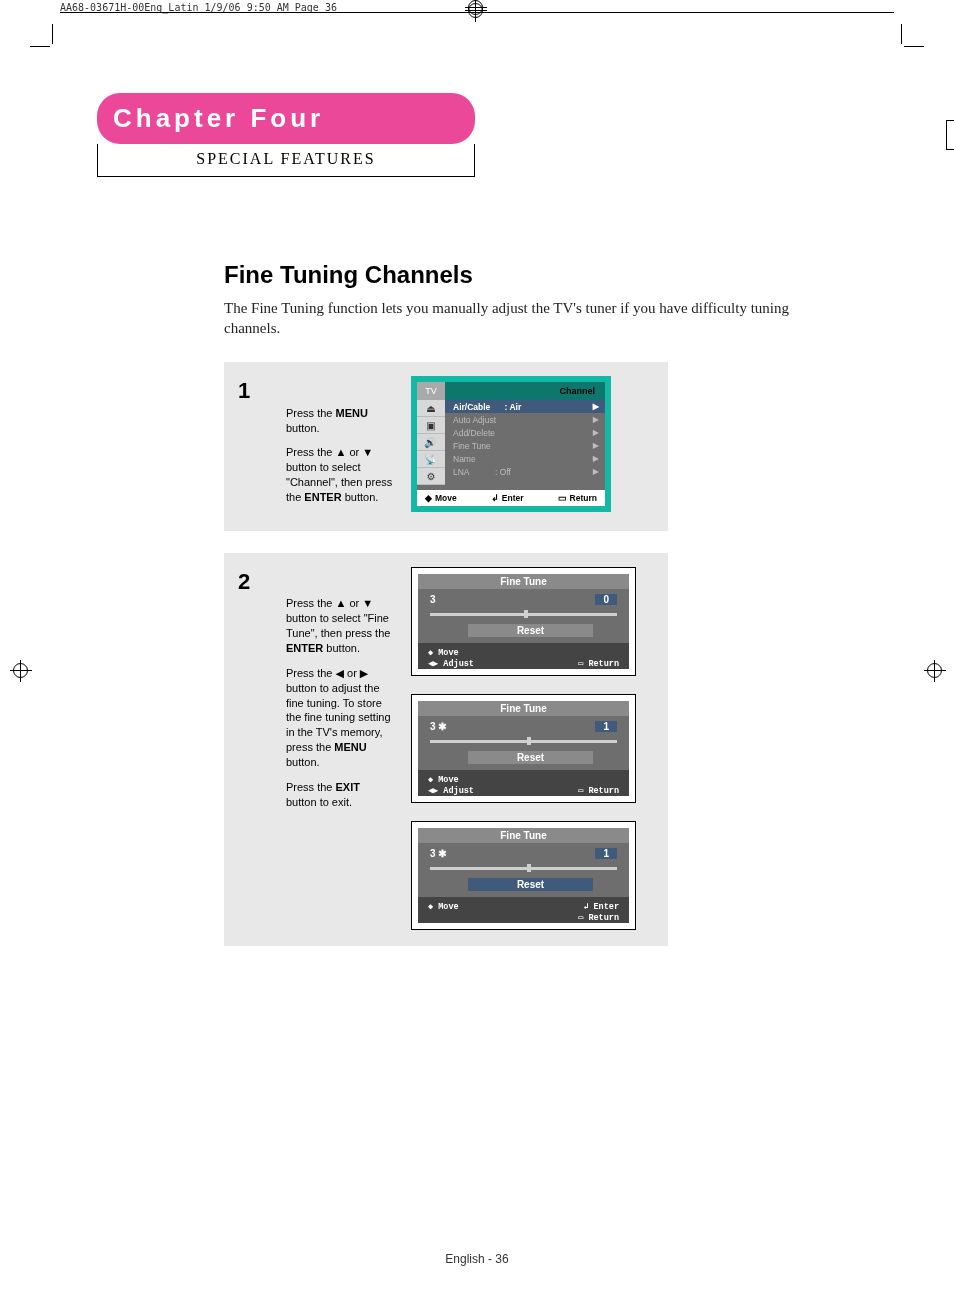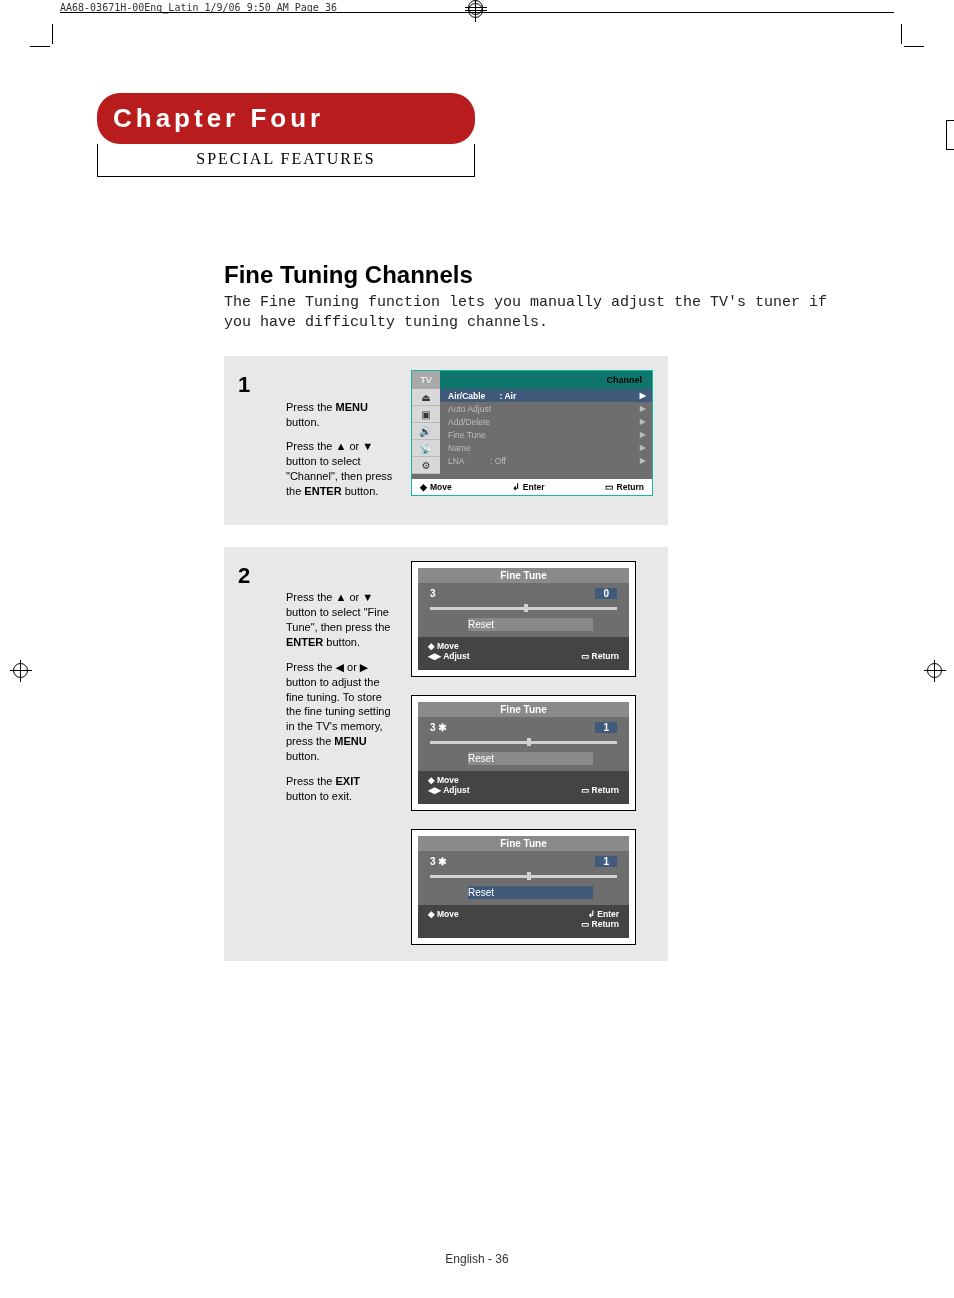--- a/index.html
+++ b/index.html
@@ -17,34 +17,34 @@
   .right-mark { position:absolute; top:120px; right:0; width:8px; height:30px; border:1px solid #000; border-right:none; }
 
   .crop-tl1 { position:absolute; top:24px; left:52px; width:1px; height:20px; background:#000; }
   .crop-tl2 { position:absolute; top:46px; left:30px; width:20px; height:1px; background:#000; }
   .crop-tr1 { position:absolute; top:24px; right:52px; width:1px; height:20px; background:#000; }
   .crop-tr2 { position:absolute; top:46px; right:30px; width:20px; height:1px; background:#000; }
 
   .page { position: absolute; top: 46px; left: 52px; right: 52px; bottom: 10px; }
 
   .chapter-block { position: absolute; top: 47px; left: 45px; width: 378px; }
-  .chapter-title { background: #b91c1c; color: #fff; font-size: 26px; font-weight: bold; letter-spacing: 4px; padding: 10px 16px; font-family: Arial, sans-serif; border-radius: 23px; }
+  .chapter-title { background: #ec4899; color: #fff; font-size: 26px; font-weight: bold; letter-spacing: 4px; padding: 10px 16px; font-family: Arial, sans-serif; border-radius: 23px; }
   .chapter-sub { border: 1px solid #000; border-top: none; text-align: center; padding: 6px 0 8px 0; font-size: 16px; font-family: Georgia, serif; letter-spacing: 2px; font-variant: small-caps; }
 
   .content { position: absolute; top: 215px; left: 172px; width: 620px; }
-  .section-title { font-size: 24px; font-weight: bold; color: #000; margin-bottom: 4px; }
-  .intro { font-size: 15px; font-family: Liberation Mono, monospace; color: #222; margin-bottom: 24px; line-height: 1.3; }
+  .section-title { font-size: 24px; font-weight: bold; color: #000; margin-bottom: 10px; }
+  .intro { font-size: 15px; font-family: Liberation Serif, serif; color: #222; margin-bottom: 24px; line-height: 1.3; }
 
   .step-box { background: #e8e8e8; padding: 14px 14px 16px 14px; margin-bottom: 22px; display: flex; gap: 18px; width: 444px; }
   .step-left { flex: 0 0 155px; font-size: 11px; line-height: 1.35; color: #000; }
   .step-num { font-size: 22px; font-weight: bold; margin-bottom: 0px; }
   .step-left p { margin-bottom: 10px; padding-left: 48px; }
 
   
-  .osd { background:#fff; border:1px solid #14b8a6; width:242px; }
+  .osd { background:#fff; border:6px solid #14b8a6; width:200px; }
   .osd + .osd { margin-top: 18px; }
   .channel-menu { display:flex; flex-direction:column; }
   .ch-top { height:18px; display:flex; }
   .ch-top-left { width:28px; background:#a9a9a9; color:#fff; font-size:9px; text-align:center; line-height:18px; }
   .ch-top-right { flex:1; background:#0f766e; color:#000; font-size:9px; font-weight:bold; text-align:right; padding-right:10px; line-height:18px; }
   .ch-body { display:flex; background:#6e6e6e; min-height:90px; }
   .ch-icons { width:28px; display:flex; flex-direction:column; }
   .ch-icon { height:17px; display:flex; align-items:center; justify-content:center; font-size:10px; color:#333; background:#d8d8d8; border-bottom:1px solid #bbb; }
   .ch-list { flex:1; padding:0; }
   .ch-row { display:flex; justify-content:space-between; align-items:center; font-size:8.5px; padding:1.5px 6px 1.5px 8px; }
@@ -55,23 +55,23 @@
   .ch-footer span { display:inline-flex; align-items:center; gap:3px; }
 
   .ft-panel { width:225px; border:1px solid #000; background:#fff; }
   .ft-inner { background:#6e6e6e; margin:6px; }
   .ft-title { background:#8a8a8a; color:#fff; text-align:center; font-size:10px; font-weight:bold; padding:2px 0; }
   .ft-row { display:flex; justify-content:space-between; padding:5px 12px 2px 12px; font-size:10px; color:#fff; font-weight:bold; }
   .ft-val { background:#3f5a7a; color:#fff; padding:0 8px; font-size:10px; font-weight:bold; }
   .ft-slider { margin:3px 12px 6px 12px; height:8px; position:relative; }
   .ft-track { position:absolute; top:3px; left:0; right:0; height:3px; background:#d0d0d0; }
   .ft-thumb { position:absolute; top:0; width:4px; height:8px; background:#d0d0d0; }
-  .ft-reset { background:#8a8a8a; color:#fff; font-size:10px; font-weight:normal; margin:0 36px 6px 50px; padding:1px 0; }
+  .ft-reset { background:#8a8a8a; color:#fff; text-align:center; font-size:10px; font-weight:bold; margin:0 36px 6px 50px; padding:1px 0; }
   .ft-reset.hl { background:#3f5a7a; }
-  .ft-footer { background:#444; padding:4px 10px 9px 10px; font-size:8.5px; color:#fff; font-weight:bold; }
+  .ft-footer { background:#444; padding:4px 10px 0 10px; font-size:8.5px; color:#fff; font-weight:bold;font-family:Liberation Mono, monospace; }
   .ft-footer .fr { display:flex; justify-content:space-between; }
 
   .page-num { position:absolute; bottom:22px; left:0; right:0; text-align:center; font-size:12px; color:#333; }
 
   .icon-sym { font-size: 9px; }
 </style>
 </head>
 <body>
 
 <div class="header-line">AA68-03671H-00Eng_Latin  1/9/06  9:50 AM  Page 36</div>

